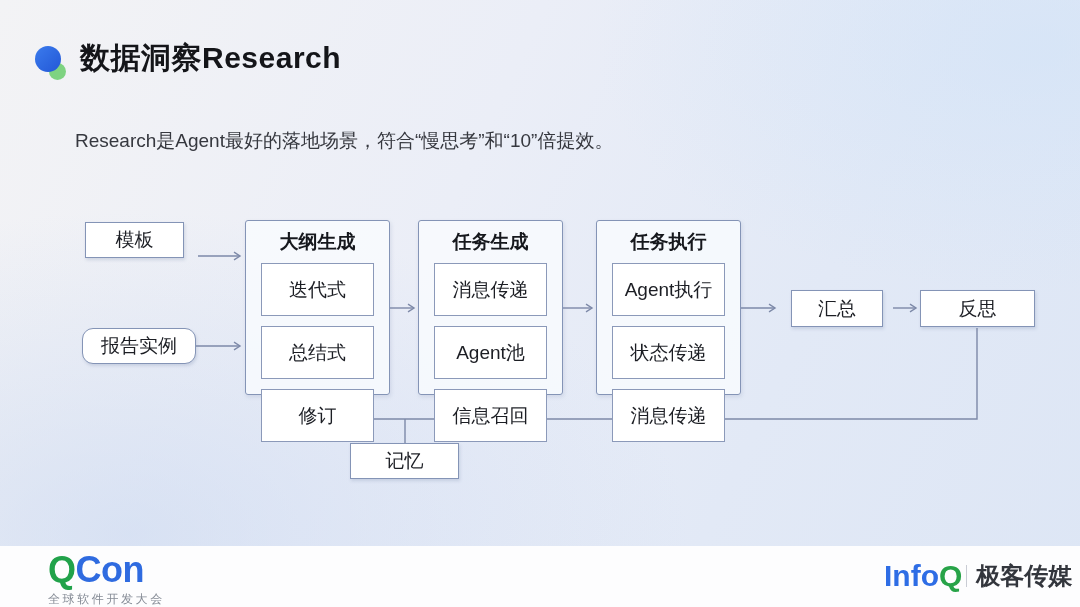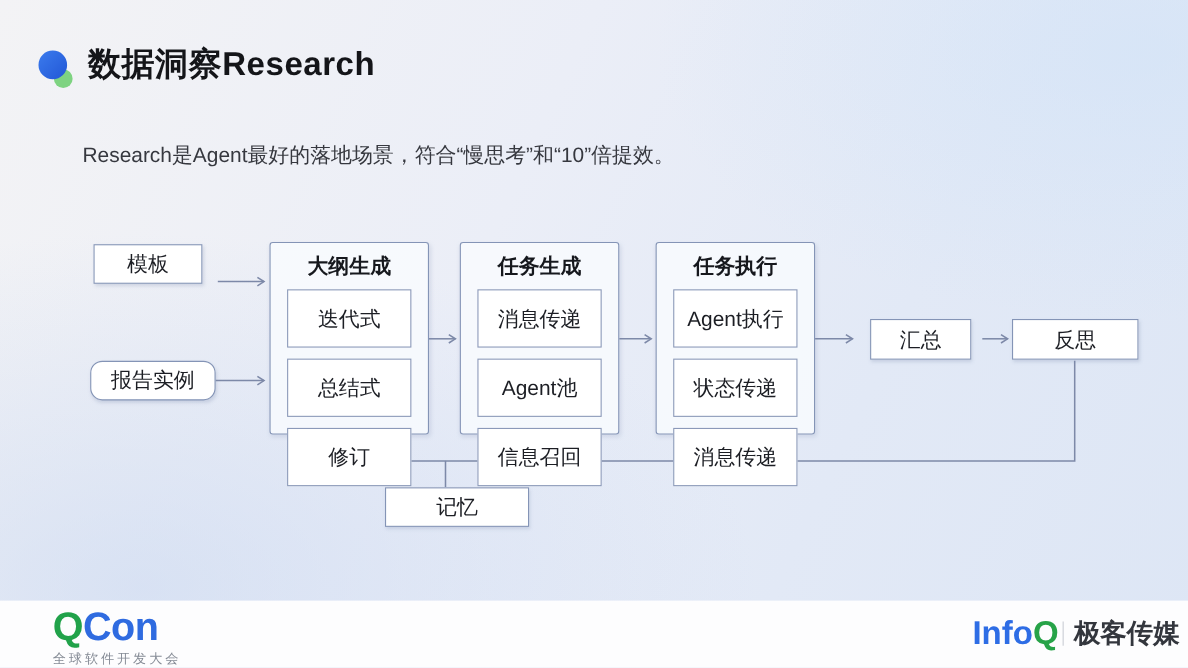--- a/index.html
+++ b/index.html
@@ -32,21 +32,21 @@
     position:absolute; background:#ffffff;
     border:1.4px solid #8494b6;
     display:flex; align-items:center; justify-content:center;
     font-size:19px; color:#1c1e24;
     box-shadow:1px 2px 3px rgba(120,135,170,0.25);
   }
   .node-template   { left:85px;  top:222px; width:99px; height:36px; }
   .node-report     { left:82px;  top:328px; width:114px; height:36px;border-radius:11px; }
   .node-summary    { left:779px; top:290px; width:92px; height:37px;margin-left:12px; }
   .node-reflection { left:920px; top:290px; width:115px; height:37px; }
-  .node-memory     { left:350px; top:443px; width:131px; height:36px; }
+  .node-memory     { left:350px; top:443px; width:109px; height:36px; }
 
   .stage {
     position:absolute; top:220px; width:145px; height:175px;
     border:1.4px solid #8494b6; border-radius:3px;
     background:rgba(250,252,255,0.78);
     box-shadow:1px 2px 4px rgba(120,135,170,0.2);
   }
   .stage-1 { left:245px; } .stage-2 { left:418px; } .stage-3 { left:596px; }
   .stage-title { height:42px; display:flex; align-items:center; justify-content:center;
     font-size:19px; font-weight:700; color:#16181d; }

